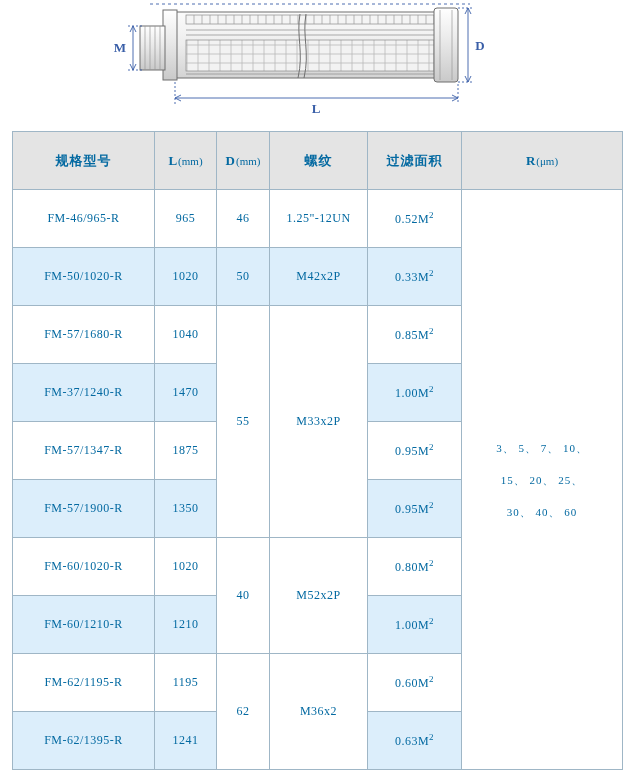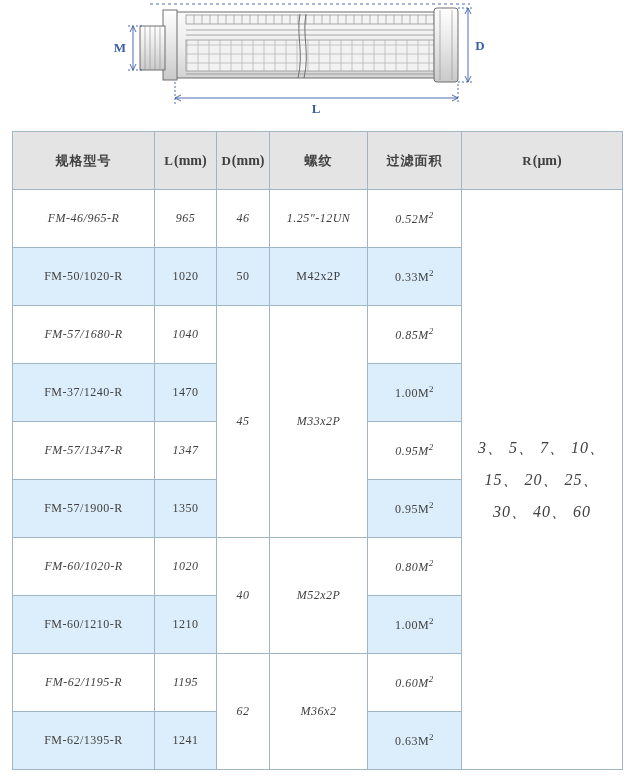--- a/index.html
+++ b/index.html
@@ -36,45 +36,45 @@
   table.spec {
     border-collapse: collapse;
     width: 610px;
     table-layout: fixed;
   }
   table.spec th, table.spec td {
     border: 1px solid #9fb6c6;
     text-align: center;
     vertical-align: middle;
     font-family: "Liberation Serif", serif;
-    color: #404040;
+    color: #0369a1;
   }
   table.spec thead th {
     background: #e4e4e4;
     height: 58px;
     font-size: 13px;
     font-weight: bold;
     letter-spacing: 1px;
   }
   table.spec thead th .sub {
-    font-size: 14px;
-    font-weight: bold;
+    font-size: 11px;
+    font-weight: normal;
     letter-spacing: 0;
   }
   table.spec tbody td {
     height: 58px;
     font-size: 12px;
     letter-spacing: 0.5px;
   }
   tr.alt td { background: #dceefb; }
-  tr.plain td { background: #ffffff; font-style: italic; }
+  tr.plain td { background: #ffffff; }
   td.white-cell { background: #ffffff !important; }
   sup.sq { font-size: 9px; vertical-align: super; }
   .micron {
-    font-size: 16px;
+    font-size: 11px;
     line-height: 32px;
     letter-spacing: 1px;
   }
   .micron div { white-space: pre; }
   
   col.c-model { width: 142px; }
   col.c-l     { width: 62px; }
   col.c-d     { width: 53px; }
   col.c-thread{ width: 98px; }
   col.c-area  { width: 94px; }
@@ -245,34 +245,34 @@
           <td>FM-50/1020-R</td>
           <td>1020</td>
           <td>50</td>
           <td>M42x2P</td>
           <td><span>0.33</span><span>M</span><sup class="sq">2</sup></td>
         </tr>
 
         <tr class="plain">
           <td>FM-57/1680-R</td>
           <td>1040</td>
-          <td class="white-cell" rowspan="4">45</td>
+          <td class="white-cell" rowspan="4">55</td>
           <td class="white-cell" rowspan="4">M33x2P</td>
           <td><span>0.85</span><span>M</span><sup class="sq">2</sup></td>
         </tr>
 
         <tr class="alt">
           <td>FM-37/1240-R</td>
           <td>1470</td>
           <td><span>1.00</span><span>M</span><sup class="sq">2</sup></td>
         </tr>
 
         <tr class="plain">
           <td>FM-57/1347-R</td>
-          <td>1347</td>
+          <td>1875</td>
           <td><span>0.95</span><span>M</span><sup class="sq">2</sup></td>
         </tr>
 
         <tr class="alt">
           <td>FM-57/1900-R</td>
           <td>1350</td>
           <td><span>0.95</span><span>M</span><sup class="sq">2</sup></td>
         </tr>
 
         <tr class="plain">

